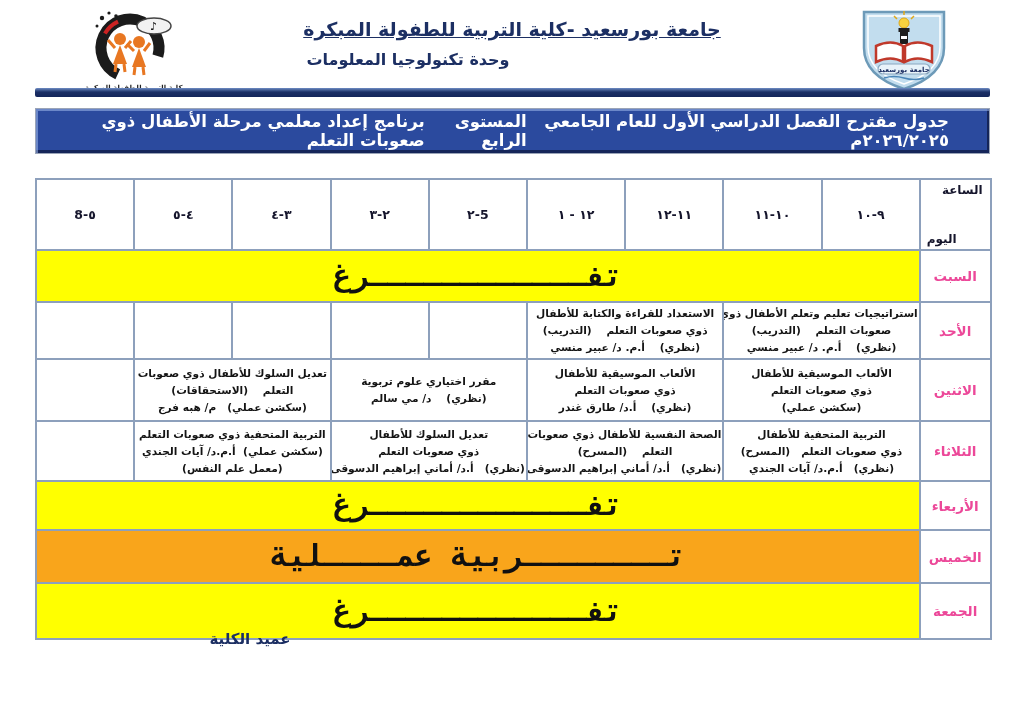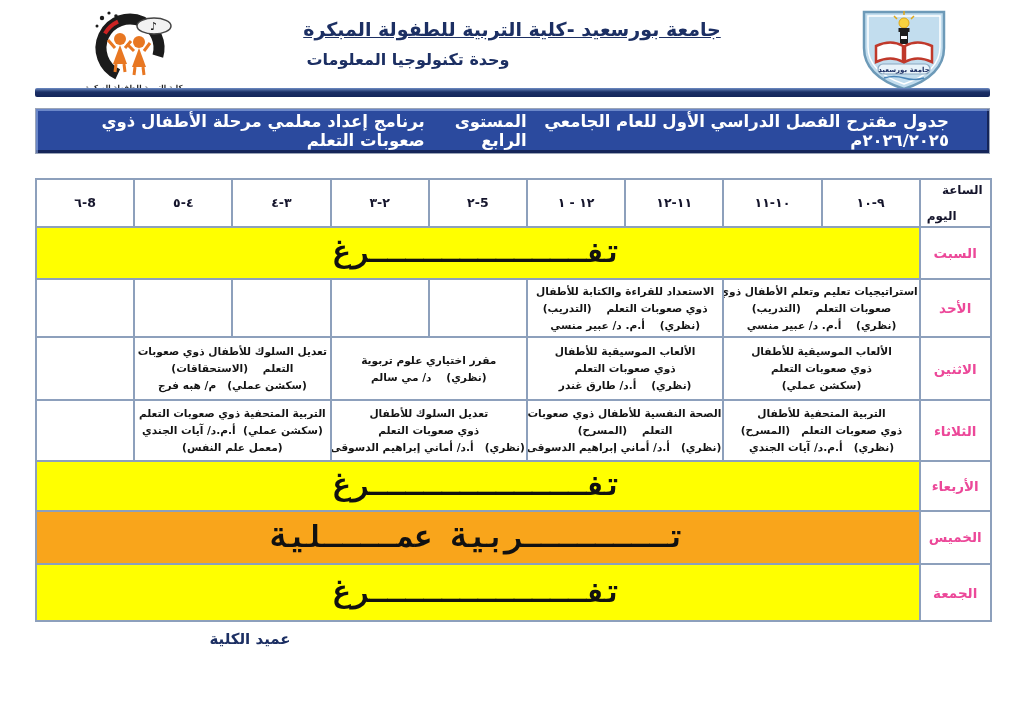--- a/index.html
+++ b/index.html
@@ -35,21 +35,21 @@
   td.daycell  { font-size:13.5px; font-weight:bold; color:#ec4899; }
   td.corner { position:relative;
               background:linear-gradient(to top right,
                  rgba(0,0,0,0) calc(50% - 1px), #4a4a66 calc(50% - 1px),
                  #4a4a66 calc(50% + 1px), rgba(0,0,0,0) calc(50% + 1px)), #c8b8da; }
   td.corner .hour { position:absolute; top:3px; right:7px;  font-size:12px; font-weight:bold; color:#15152c; }
   td.corner .day  { position:absolute; bottom:3px; left:6px; font-size:12px; font-weight:bold; color:#15152c; }
   td.course { padding:2px 1px; }
   td.course .l { font-size:10.6px; font-weight:bold; color:#141414; line-height:1.62; white-space:nowrap; }
   td.status { font-size:30px; font-weight:bold; color:#111111;font-family:Liberation Mono, monospace; }
-  tr.r-head{height:47px} tr.r-sat{height:52px} tr.r-sun{height:55px} tr.r-mon{height:62px}
+  tr.r-head{height:71px} tr.r-sat{height:52px} tr.r-sun{height:55px} tr.r-mon{height:62px}
   tr.r-tue{height:60px} tr.r-wed{height:49px} tr.r-thu{height:53px} tr.r-fri{height:56px}
 
   
   .footer { position:absolute; left:60px; top:630px; width:380px; text-align:center;
             direction:rtl; color:#1c2f63; font-weight:bold; }
   .footer .dean { font-size:15px; }
   .footer .name { font-size:15px; margin-top:15px; }
 </style>
 </head>
 <body>
@@ -128,21 +128,21 @@
         <span class="day">اليوم</span>
       </td>
       <td class="timecell">٩-١٠</td>
       <td class="timecell">١٠-١١</td>
       <td class="timecell">١١-١٢</td>
       <td class="timecell">١٢ - ١</td>
       <td class="timecell">5-٢</td>
       <td class="timecell">٢-٣</td>
       <td class="timecell">٣-٤</td>
       <td class="timecell">٤-٥</td>
-      <td class="timecell">8-٦</td>
+      <td class="timecell">٥-8</td>
     </tr>
 
     <tr class="r-sat">
       <td class="daycell">السبت</td>
       <td class="status" colspan="9" style="background-color: rgb(255, 255, 0);">تفــــــــــــرغ</td>
     </tr>
 
     <tr class="r-sun">
       <td class="daycell">الأحد</td>
       <td class="course" colspan="2">

